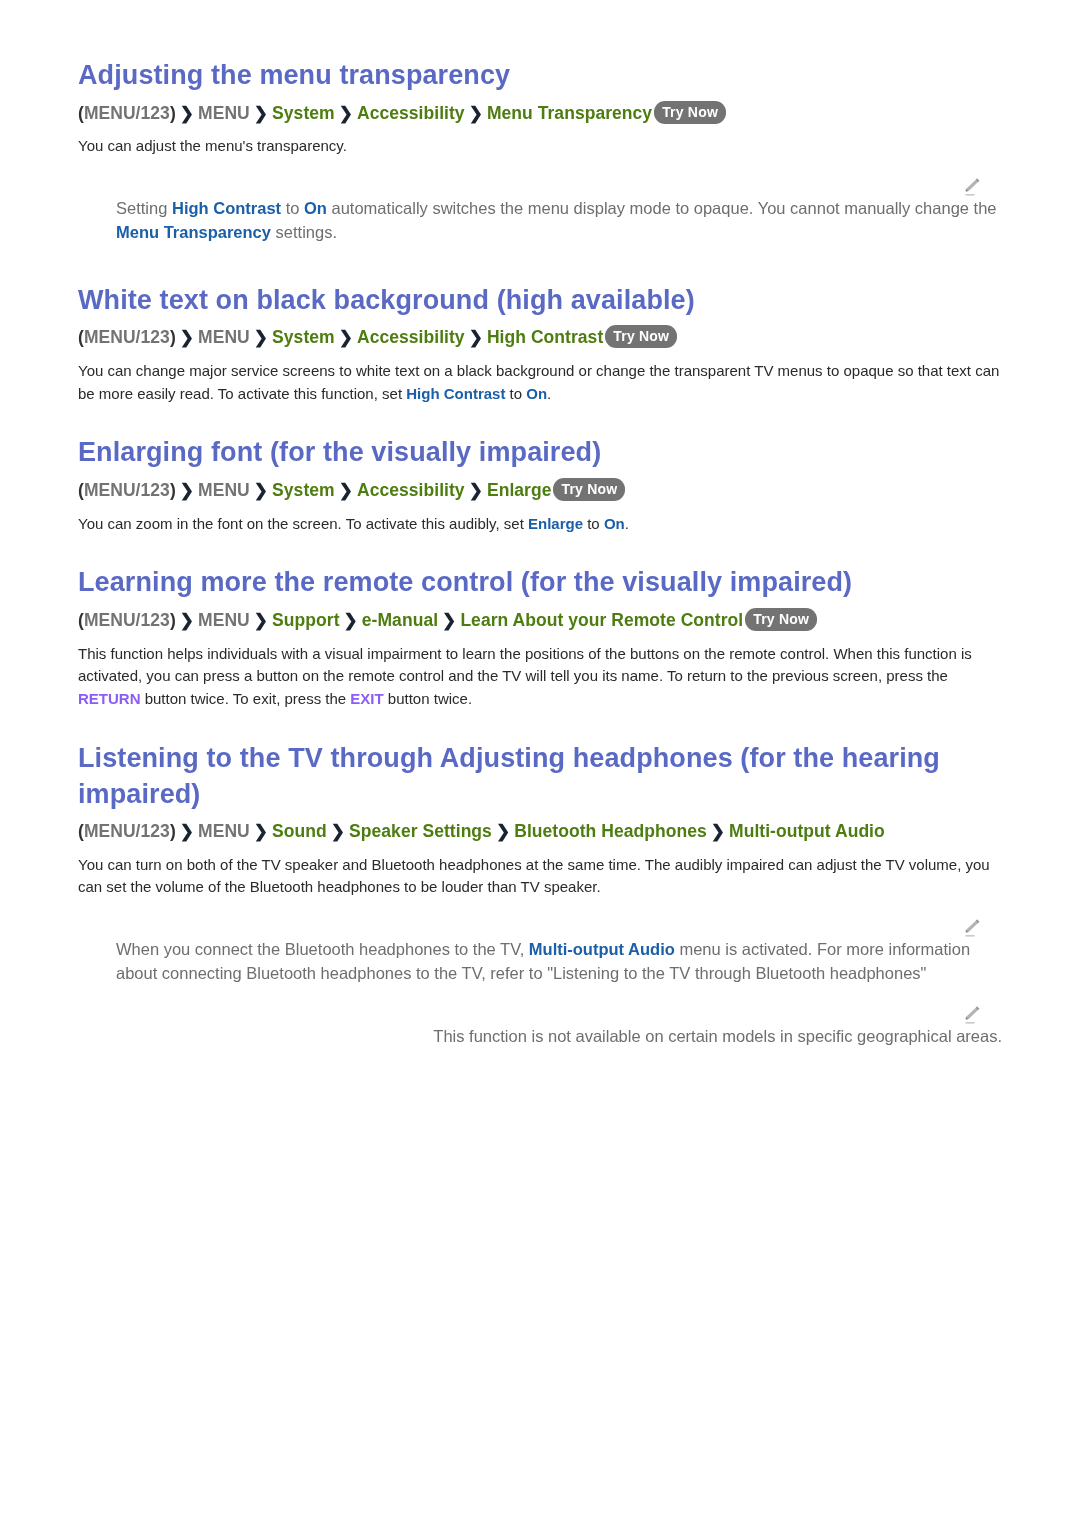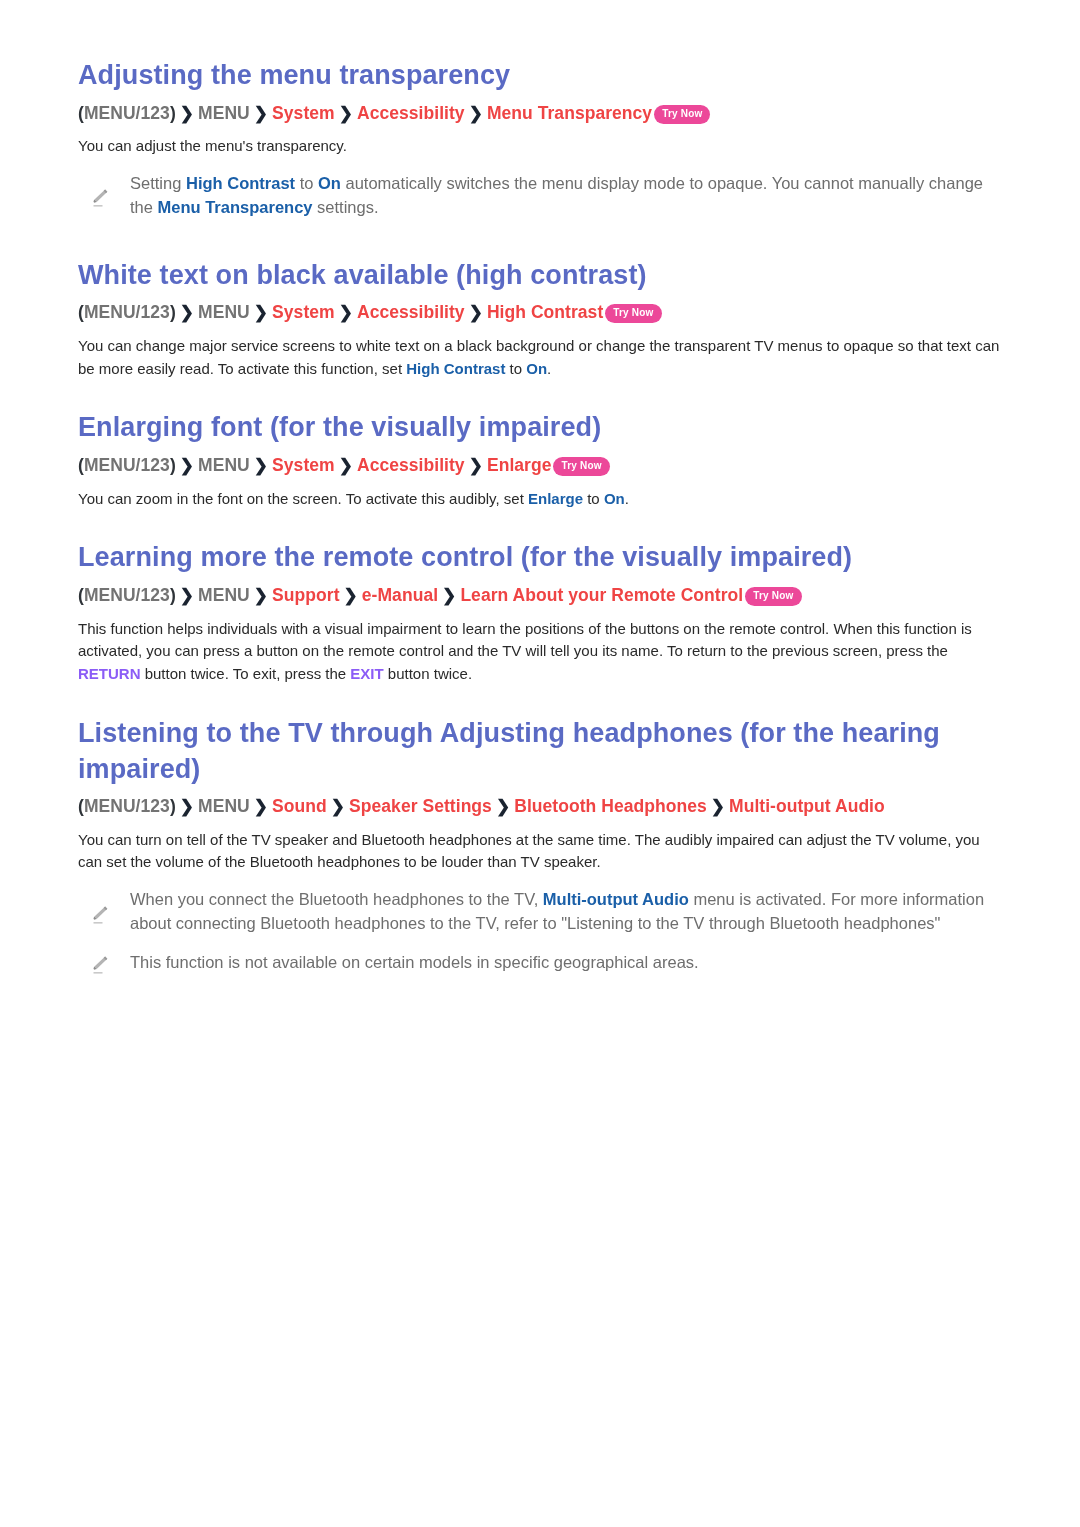--- a/index.html
+++ b/index.html
@@ -41,32 +41,32 @@
   .breadcrumb {
     font-size: 17.5px;
     font-weight: bold;
     line-height: 1.5;
     color: #1565c0;
     margin: 0 0 9px 0;
     letter-spacing: 0.05px;
   }
   .bc-paren { color: #2e3338; font-weight: bold; }
   .bc-teal  { color: #737373; }
-  .bc-blue  { color: #ef4444; }
+  .bc-blue  { color: #4d7c0f; }
   .bc-sep {
     color: #1a2330;
     font-weight: bold;
     padding: 0 4px;
     font-size: 17px;
   }
   .try-now {
     display: inline-block;
-    background: #ec4899;
+    background: #737373;
     color: #ffffff;
-    font-size: 10px;
+    font-size: 14px;
     font-weight: bold;
     line-height: 1;
     padding: 4px 8px 5px 8px;
     border-radius: 11px;
     margin-left: 2px;
     position: relative;
     top: -2px;
     letter-spacing: 0.2px;
   }
 
@@ -78,23 +78,24 @@
     margin: 0;
     max-width: 922px;
   }
   .hl { color: #1a5fa8; font-weight: bold; }
   .hl-teal { color: #8b5cf6; font-weight: bold; }
 
   
   .notes { margin-top: 14px; }
   .note {
     display: flex;
-    align-items: center;
+    align-items: flex-end;
     margin: 0 0 14px 0;
     padding-left: 12px;
+    flex-direction: column;
   }
   .note:last-child { margin-bottom: 0; }
   .note-icon {
     flex: 0 0 auto;
     width: 22px;
     height: 22px;
     margin-right: 18px;
     margin-top: 3px;
   }
   .note-icon svg { display: block; }
@@ -125,38 +126,38 @@
                   <path d="M5.6 15.5 L8.4 17.0 L6.2 18.6 L5.1 17.4 Z" fill="#8d8d8d"></path>
                 </g>
                 <rect x="3.5" y="19" width="9" height="1.6" fill="#c9c9c9"></rect>
               </svg>
             </span>
             <div class="note-text"><span>Setting </span><span class="hl">High Contrast</span><span> to </span><span class="hl">On</span><span> automatically switches the menu display mode to opaque. You cannot manually change the </span><span class="hl">Menu Transparency</span><span> settings.</span></div>
           </div>
         </div>
       </div>
       <div class="section tight">
-        <h2 class="heading">White text on black available (high contrast)</h2>
+        <h2 class="heading">White text on black background (high available)</h2>
         <div class="breadcrumb"><span class="bc-paren">(</span><span class="bc-teal">MENU/123</span><span class="bc-paren">)</span><span class="bc-sep">❯</span><span class="bc-teal">MENU</span><span class="bc-sep">❯</span><span class="bc-blue">System</span><span class="bc-sep">❯</span><span class="bc-blue">Accessibility</span><span class="bc-sep">❯</span><span class="bc-blue">High Contrast</span><span class="try-now">Try Now</span></div>
         <p class="body-text"><span>You can change major service screens to white text on a black background or change the transparent TV menus to opaque so that text can be more easily read. To activate this function, set </span><span class="hl">High Contrast</span><span> to </span><span class="hl">On</span><span>.</span></p>
       </div>
       <div class="section tight">
         <h2 class="heading">Enlarging font (for the visually impaired)</h2>
         <div class="breadcrumb"><span class="bc-paren">(</span><span class="bc-teal">MENU/123</span><span class="bc-paren">)</span><span class="bc-sep">❯</span><span class="bc-teal">MENU</span><span class="bc-sep">❯</span><span class="bc-blue">System</span><span class="bc-sep">❯</span><span class="bc-blue">Accessibility</span><span class="bc-sep">❯</span><span class="bc-blue">Enlarge</span><span class="try-now">Try Now</span></div>
         <p class="body-text"><span>You can zoom in the font on the screen. To activate this audibly, set </span><span class="hl">Enlarge</span><span> to </span><span class="hl">On</span><span>.</span></p>
       </div>
       <div class="section tight">
         <h2 class="heading">Learning more the remote control (for the visually impaired)</h2>
         <div class="breadcrumb"><span class="bc-paren">(</span><span class="bc-teal">MENU/123</span><span class="bc-paren">)</span><span class="bc-sep">❯</span><span class="bc-teal">MENU</span><span class="bc-sep">❯</span><span class="bc-blue">Support</span><span class="bc-sep">❯</span><span class="bc-blue">e-Manual</span><span class="bc-sep">❯</span><span class="bc-blue">Learn About your Remote Control</span><span class="try-now">Try Now</span></div>
         <p class="body-text"><span>This function helps individuals with a visual impairment to learn the positions of the buttons on the remote control. When this function is activated, you can press a button on the remote control and the TV will tell you its name. To return to the previous screen, press the </span><span class="hl-teal">RETURN</span><span> button twice. To exit, press the </span><span class="hl-teal">EXIT</span><span> button twice.</span></p>
       </div>
       <div class="section">
         <h2 class="heading">Listening to the TV through Adjusting headphones (for the hearing impaired)</h2>
         <div class="breadcrumb"><span class="bc-paren">(</span><span class="bc-teal">MENU/123</span><span class="bc-paren">)</span><span class="bc-sep">❯</span><span class="bc-teal">MENU</span><span class="bc-sep">❯</span><span class="bc-blue">Sound</span><span class="bc-sep">❯</span><span class="bc-blue">Speaker Settings</span><span class="bc-sep">❯</span><span class="bc-blue">Bluetooth Headphones</span><span class="bc-sep">❯</span><span class="bc-blue">Multi-output Audio</span></div>
-        <p class="body-text"><span>You can turn on tell of the TV speaker and Bluetooth headphones at the same time. The audibly impaired can adjust the TV volume, you can set the volume of the Bluetooth headphones to be louder than TV speaker.</span></p>
+        <p class="body-text"><span>You can turn on both of the TV speaker and Bluetooth headphones at the same time. The audibly impaired can adjust the TV volume, you can set the volume of the Bluetooth headphones to be louder than TV speaker.</span></p>
         <div class="notes">
           <div class="note">
             <span class="note-icon">
               <svg width="22" height="22" viewBox="0 0 22 22" aria-hidden="true">
                 <g transform="rotate(18 11 11)">
                   <path d="M12.6 2.6 L15.4 4.1 L8.4 17.0 L5.6 15.5 Z" fill="#b4b4b4"></path>
                   <path d="M12.6 2.6 L15.4 4.1 L14.5 5.8 L11.7 4.3 Z" fill="#9a9a9a"></path>
                   <path d="M5.6 15.5 L8.4 17.0 L6.2 18.6 L5.1 17.4 Z" fill="#8d8d8d"></path>
                 </g>
                 <rect x="3.5" y="19" width="9" height="1.6" fill="#c9c9c9"></rect>

